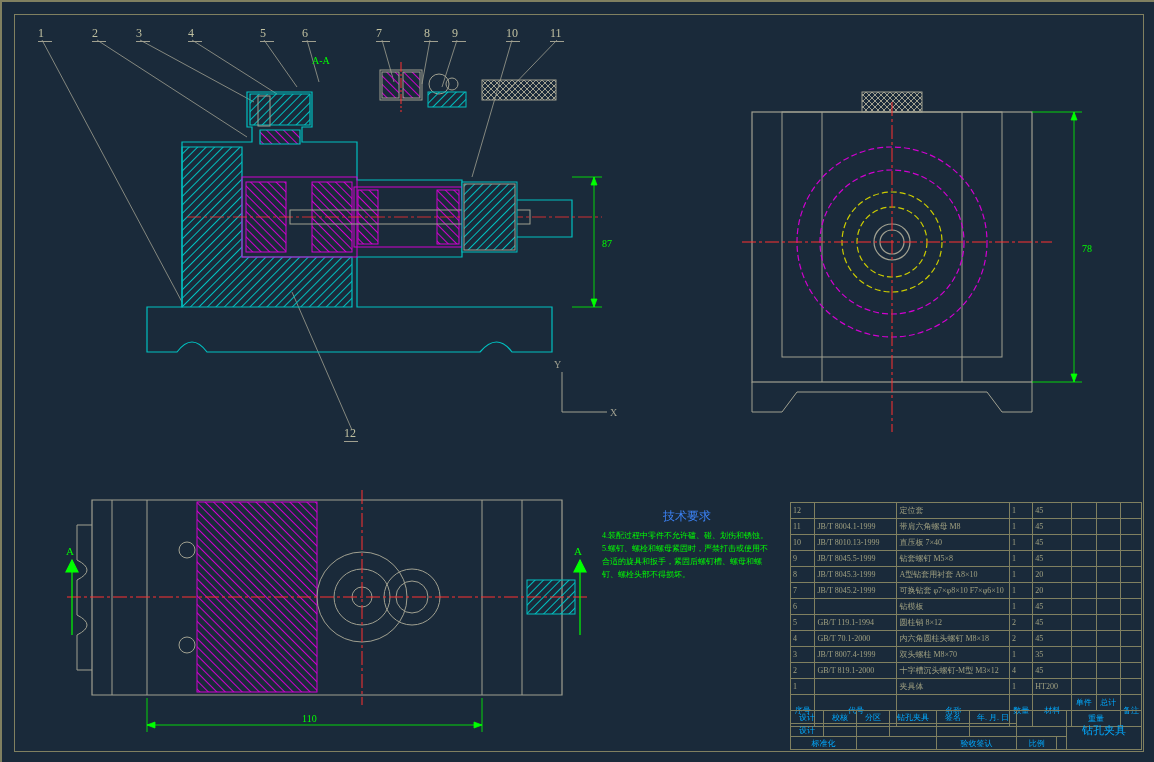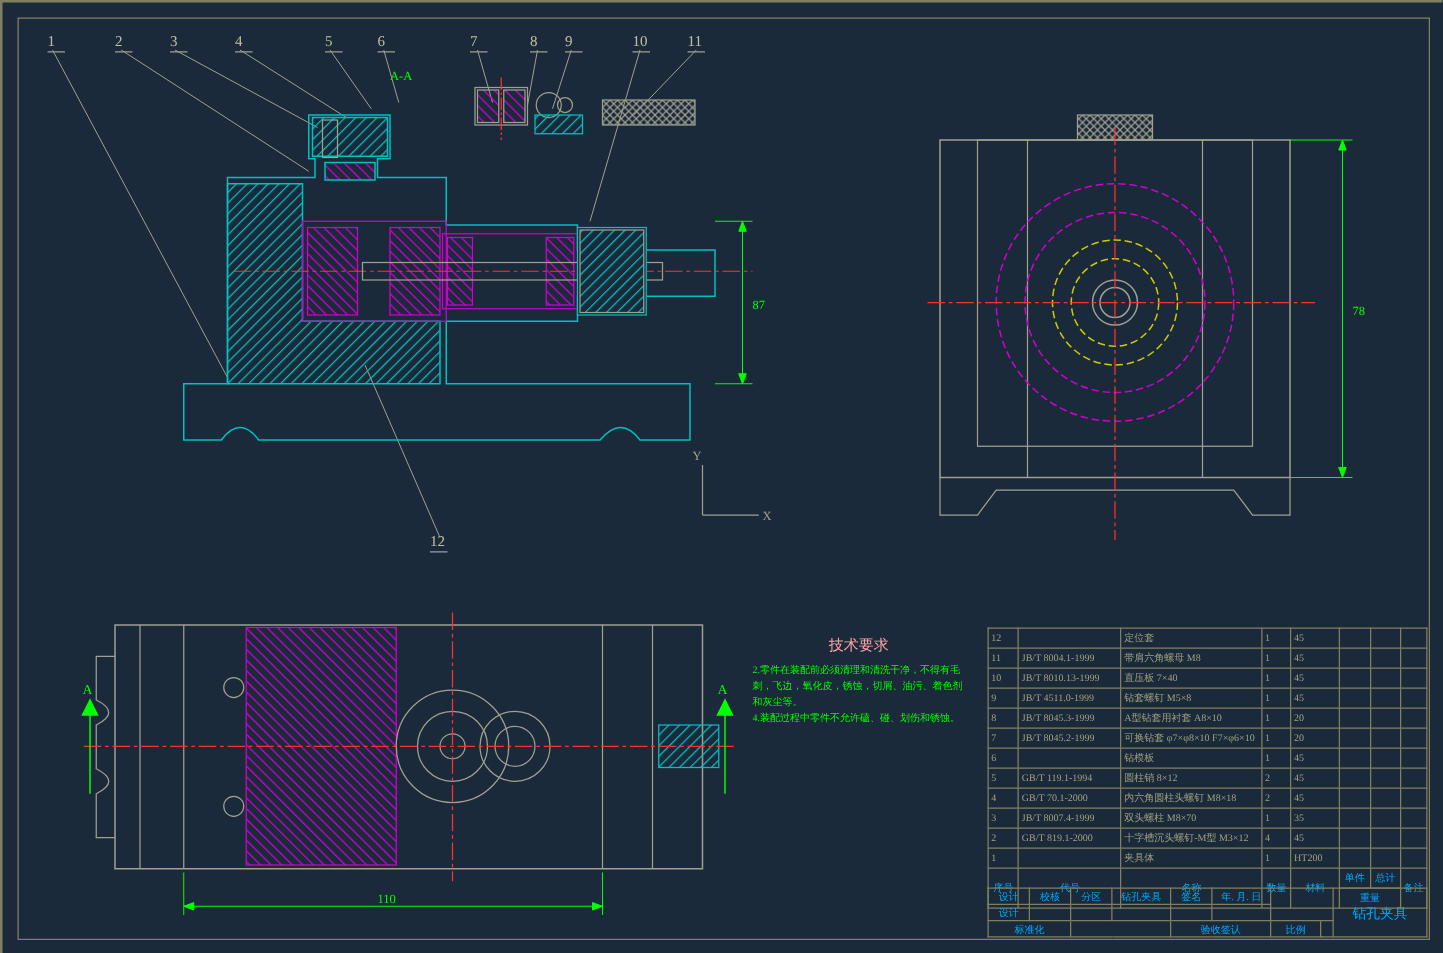--- a/index.html
+++ b/index.html
@@ -31,21 +31,21 @@
     top: 505px;
     width: 170px;
     color: #00ff00;
     font-size: 8px;
     line-height: 1.6;
   }
   .tech-title {
     text-align: center;
     font-size: 12px;
     margin-bottom: 4px;
-    color: #fca5a5;
+    color: #3b82f6;
   }
   .bom-table {
     position: absolute;
     right: 14px;
     top: 500px;
     width: 352px;
     border-collapse: collapse;
     font-size: 8px;
     color: #a0a080;
   }
@@ -255,22 +255,22 @@
     <line x1="430" y1="238" x2="430" y2="272"></line>
     <line x1="95" y1="265" x2="430" y2="265"></line>
     <polygon points="95,265 103,262 103,268" fill="#00ff00"></polygon>
     <polygon points="430,265 422,262 422,268" fill="#00ff00"></polygon>
   </g>
   <text x="250" y="262" fill="#00ff00" font-size="10">110</text>
 </svg>
 
 <div class="tech-req">
   <div class="tech-title">技术要求</div>
-  <div>2.零件在装配前必须清理和清洗干净，不得有毛刺，飞边，氧化皮，锈蚀，切屑、油污、着色剂和灰尘等。</div>
   <div>4.装配过程中零件不允许磕、碰、划伤和锈蚀。</div>
+  <div>5.螺钉、螺栓和螺母紧固时，严禁打击或使用不合适的旋具和扳手，紧固后螺钉槽、螺母和螺钉、螺栓头部不得损坏。</div>
 </div>
 
 <table class="bom-table">
   <tbody id="bom-body">
         <tr>
           <td>12</td>
           <td></td>
           <td>定位套</td>
           <td>1</td>
           <td>45</td>
@@ -293,21 +293,21 @@
           <td>JB/T 8010.13-1999</td>
           <td>直压板 7×40</td>
           <td>1</td>
           <td>45</td>
           <td></td>
           <td></td>
           <td></td>
         </tr>
         <tr>
           <td>9</td>
-          <td>JB/T 4511.0-1999</td>
+          <td>JB/T 8045.5-1999</td>
           <td>钻套螺钉 M5×8</td>
           <td>1</td>
           <td>45</td>
           <td></td>
           <td></td>
           <td></td>
         </tr>
         <tr>
           <td>8</td>
           <td>JB/T 8045.3-1999</td>

